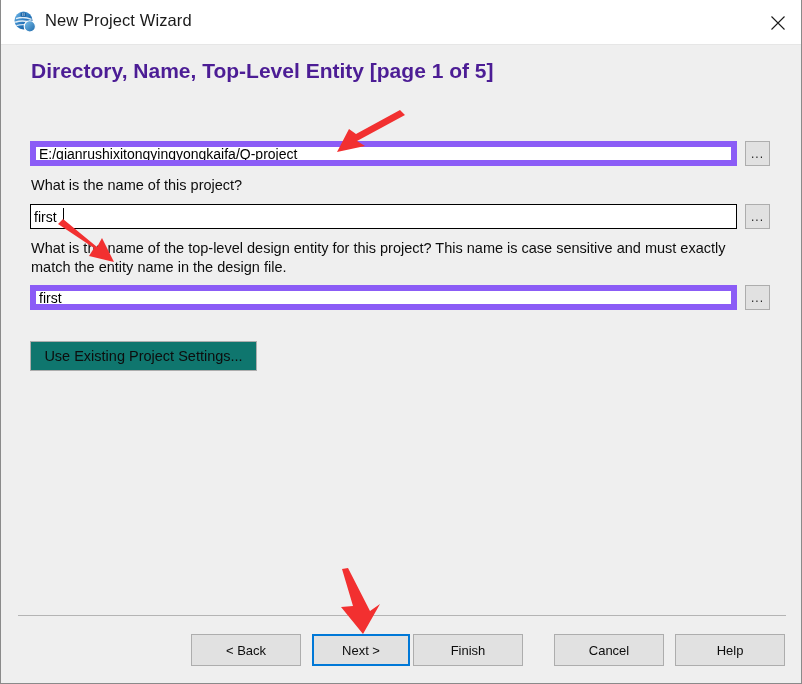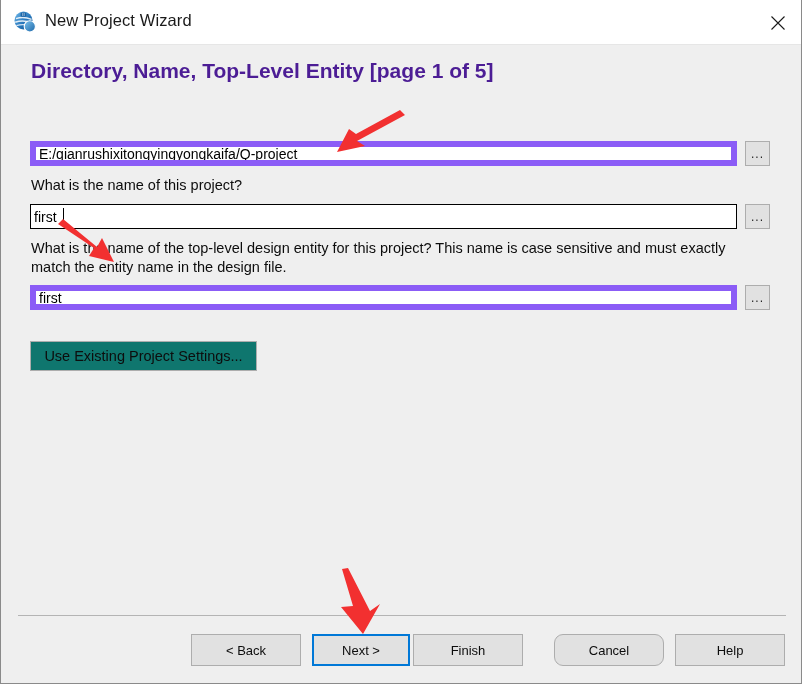--- a/index.html
+++ b/index.html
@@ -161,21 +161,21 @@
     border: 1px solid #adadad;
     font-family: "Liberation Sans", sans-serif;
     font-size: 13px;
     color: #0d0d0d;
     cursor: default;
     padding: 0;
   }
   #btn-back   { left: 190px; width: 110px; }
   #btn-next   { left: 311px; width: 98px; border: 2px solid #0078d7; background: #e1e1e1; }
   #btn-finish { left: 412px; width: 110px; }
-  #btn-cancel { left: 553px; width: 110px; border-radius: 9px; }
+  #btn-cancel { left: 553px; width: 110px; }
   #btn-help   { left: 674px; width: 110px; }
 
   
   #annotations {
     position: absolute;
     left: 0; top: 0;
     width: 802px; height: 684px;
     pointer-events: none;
   }
 </style>

